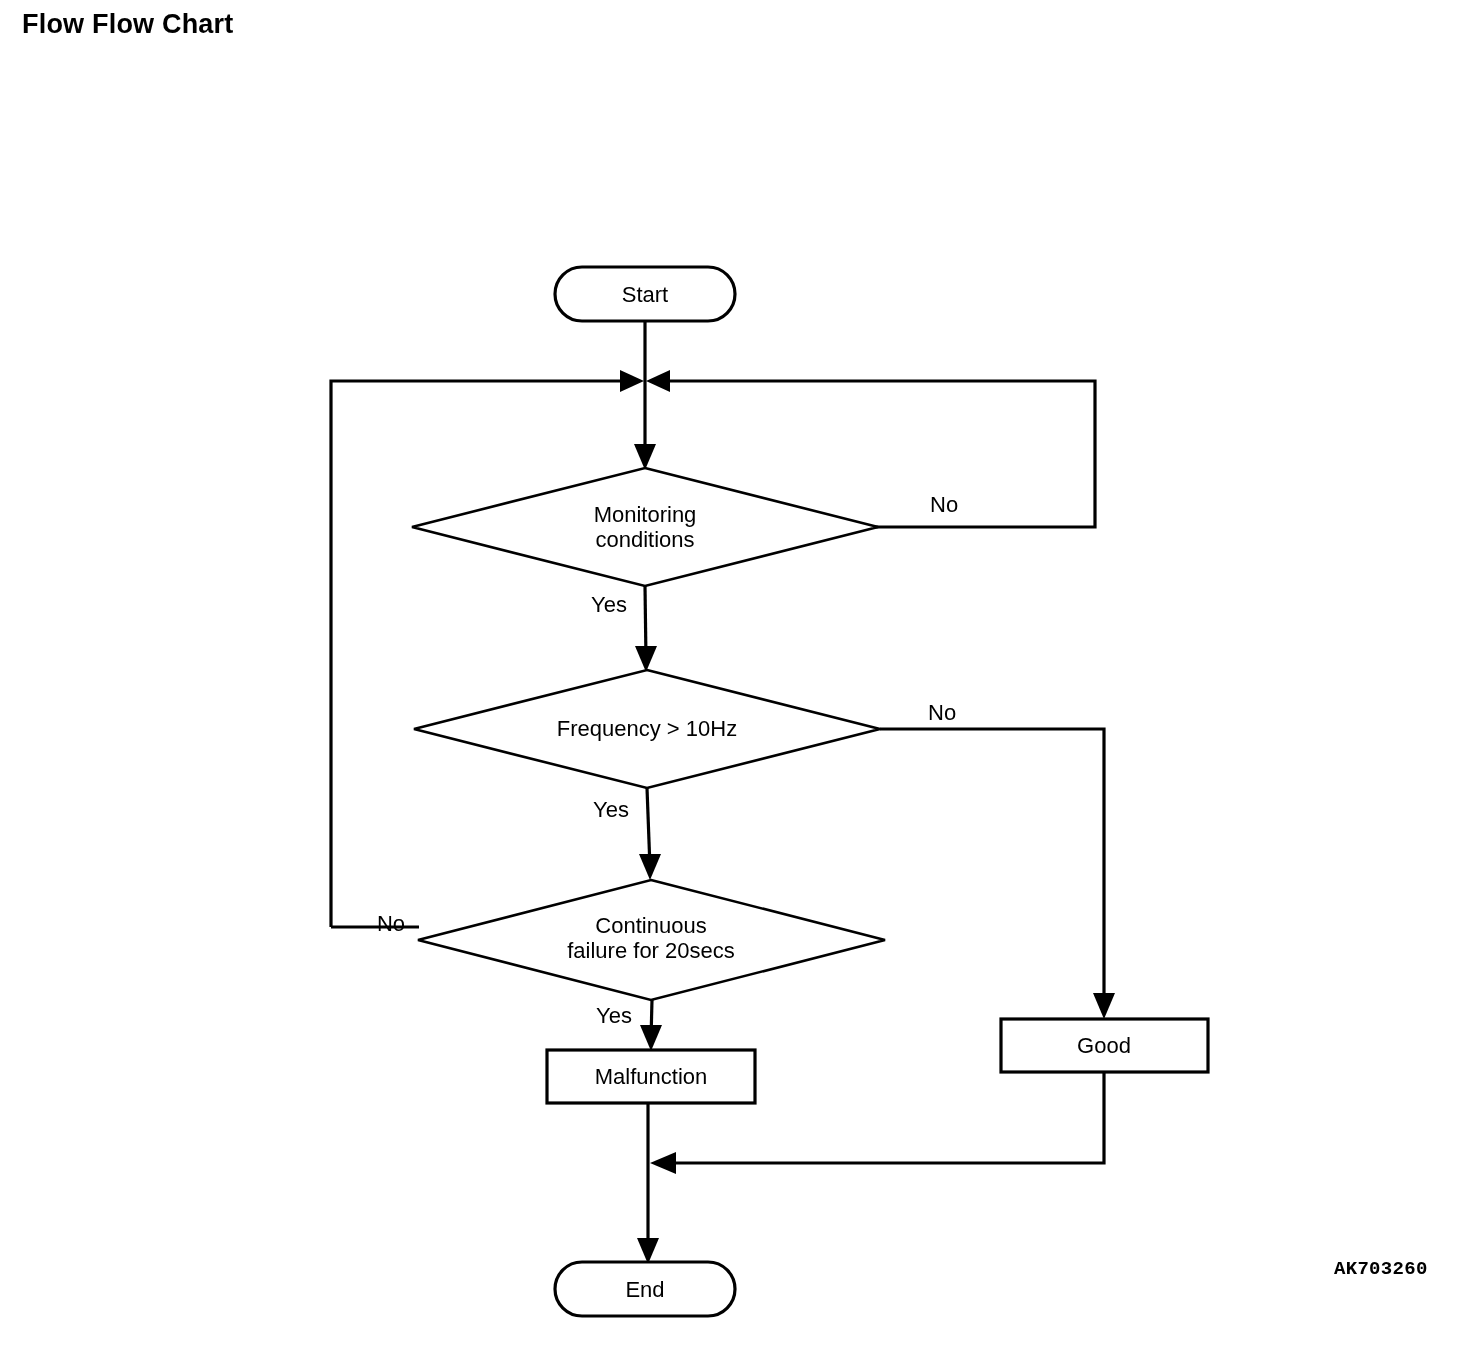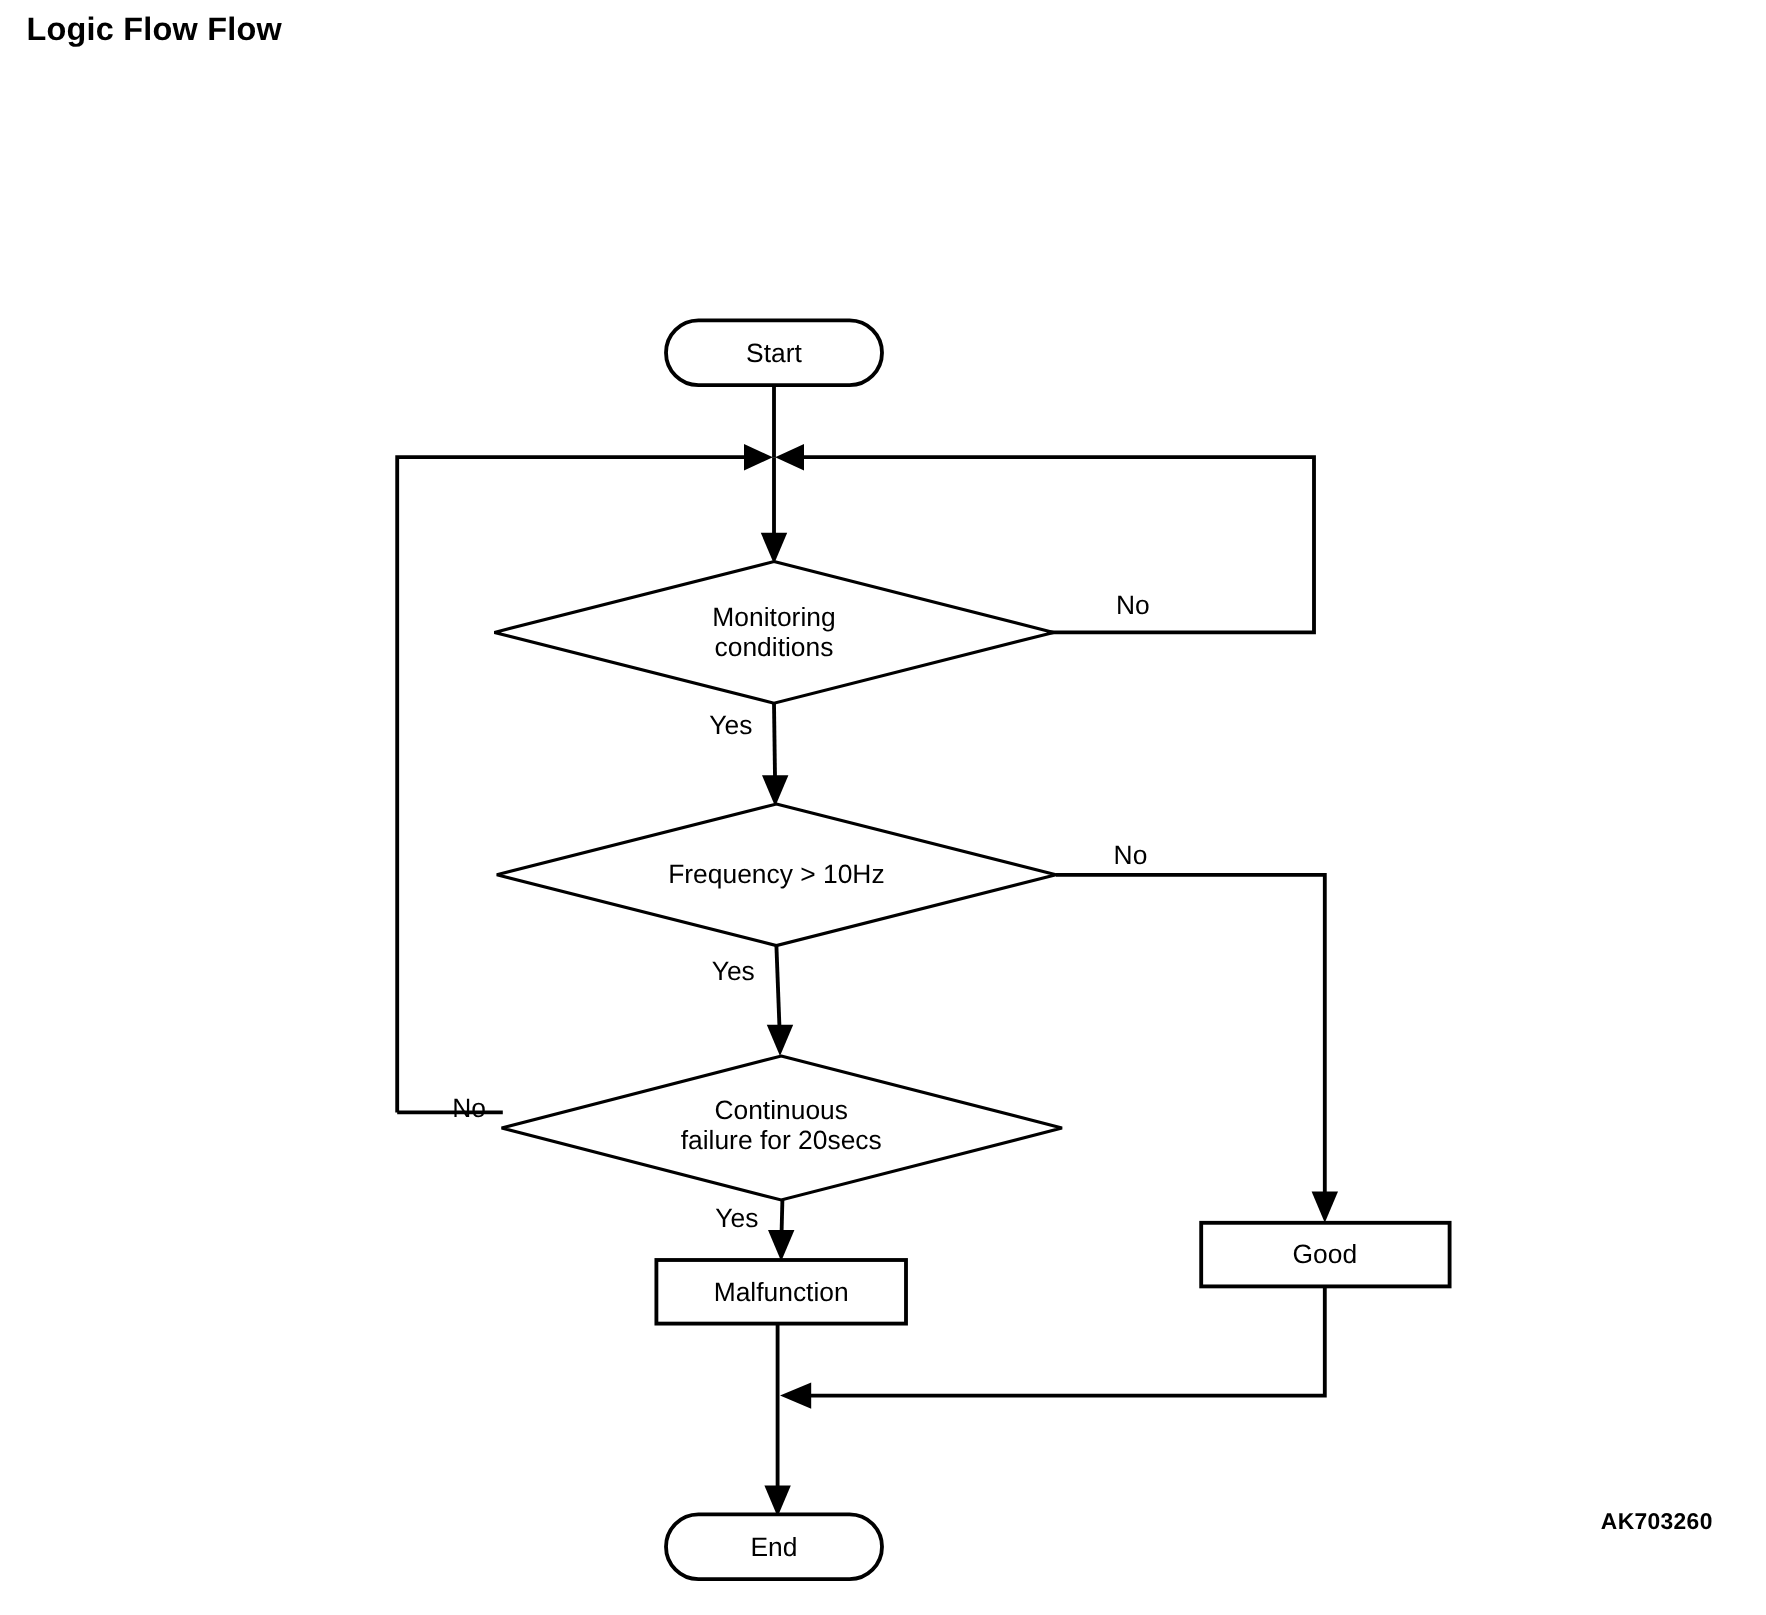--- a/index.html
+++ b/index.html
@@ -26,20 +26,21 @@
     white-space: nowrap;
   }
   #figure-code {
     position: absolute;
     left: 1334px;
     top: 1258px;
     font-size: 19px;
     font-weight: bold;
     letter-spacing: 0.3px;
     white-space: nowrap;
+    font-family: Liberation Mono, monospace;
   }
   #flow-svg {
     position: absolute;
     left: 0;
     top: 0;
     width: 1472px;
     height: 1346px;
   }
   .node-shape {
     fill: #ffffff;
@@ -70,21 +71,21 @@
     font-size: 22px;
     fill: #000000;
     dominant-baseline: middle;
   }
   .edge-label.end-anchor { text-anchor: end; }
   .edge-label.start-anchor { text-anchor: start; }
 </style>
 </head>
 <body>
 
-<div id="page-title">Logic Flow Flow</div>
+<div id="page-title">Flow Flow Chart</div>
 
 <svg id="flow-svg" viewBox="0 0 1472 1346" xmlns="http://www.w3.org/2000/svg">
 
   <g>
     <line class="edge-line" x1="645" y1="320" x2="645" y2="381"></line>
   </g>
 
   <g>
     <polyline class="edge-line" points="331,927 331,381 624,381"></polyline>
     <polygon class="edge-arrow" points="644,381 620,370 620,392"></polygon>

